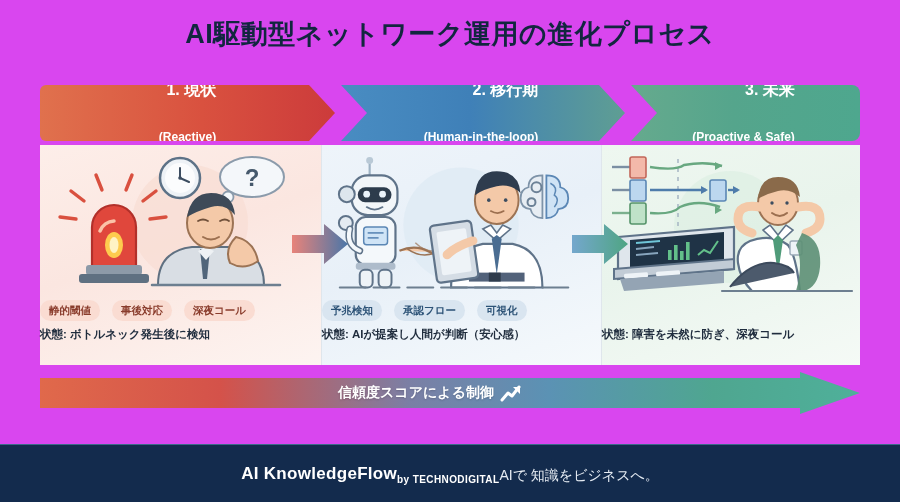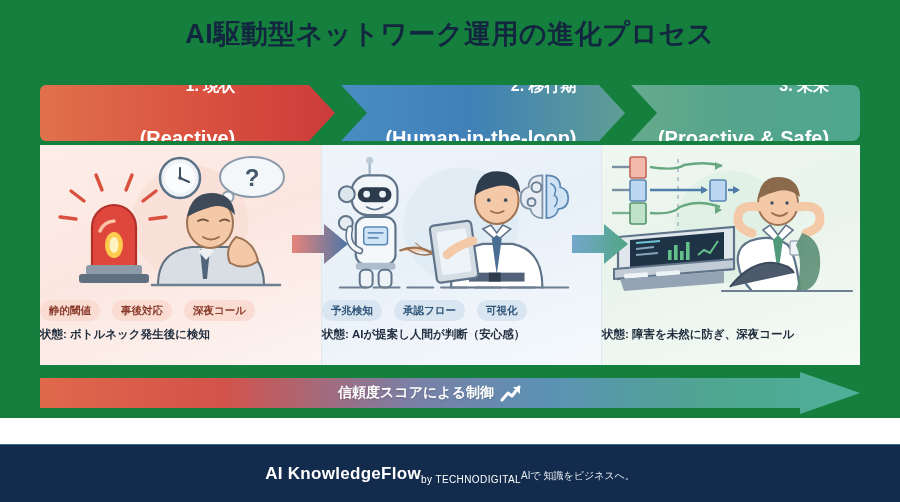--- a/index.html
+++ b/index.html
@@ -2,37 +2,37 @@
 <html lang="ja"><head>
 <meta charset="utf-8">
 <style>
   html,body{margin:0;padding:0;}
   body{
     width:900px;height:502px;overflow:hidden;
     background:#ffffff;
     font-family:"Liberation Sans","DejaVu Sans",sans-serif;
     -webkit-font-smoothing:antialiased;
   }
-  .canvas{position:relative;width:900px;height:418px;background:#15803d;}
+  .canvas{position:relative;width:900px;height:502px;background:#d946ef;}
 
   
   .title{
     position:absolute;left:0;top:16px;width:900px;text-align:center;
     font-size:27px;font-weight:bold;color:#12263f;letter-spacing:.5px;
   }
 
   
   .headers{position:absolute;left:40px;top:85px;width:820px;height:56px;}
   .chev{
     position:absolute;top:0;height:56px;display:flex;flex-direction:column;
     align-items:center;justify-content:center;color:#fff;text-align:right;
     line-height:1.12;
   }
   .chev .cn{font-size:16px;font-weight:bold;}
-  .chev .ce{font-size:20px;font-weight:bold;margin-top:32px;}
+  .chev .ce{font-size:12px;font-weight:bold;margin-top:32px;}
   .chev1{
     left:0;width:295px;
     background:linear-gradient(90deg,#e0714d 0%,#d9513f 55%,#cc3b3b 100%);
     clip-path:polygon(0 0,calc(100% - 26px) 0,100% 50%,calc(100% - 26px) 100%,0 100%);
     border-radius:6px 0 0 6px;
   }
   .chev2{
     left:275px;width:310px;
     background:linear-gradient(90deg,#4b8fc4 0%,#3f80b8 50%,#5f9e93 100%);
     clip-path:polygon(0 0,calc(100% - 26px) 0,100% 50%,calc(100% - 26px) 100%,26px 100%,52px 50%,26px 0);
@@ -88,22 +88,22 @@
   .banner .lbl svg{display:block;}
 
   
   .footer{
     position:absolute;left:0;top:444px;width:900px;height:58px;
     background:#132b4d;border-top:1px solid #3c6a8a;
     display:flex;flex-direction:row;align-items:center;justify-content:center;
     color:#fff;
   }
   .f1{font-size:17px;font-weight:bold;letter-spacing:.3px;}
-  .f2{font-size:10px;font-weight:normal;margin-top:10px;letter-spacing:.4px;}
-  .f3{font-size:10px;margin-top:3px;color:#e6ecf3;}
+  .f2{font-size:10px;font-weight:bold;margin-top:10px;letter-spacing:.4px;}
+  .f3{font-size:14px;margin-top:3px;color:#e6ecf3;}
 </style>
 </head>
 <body>
 
 <div class="canvas">
 
   <div class="title">AI駆動型ネットワーク運用の進化プロセス</div>
 
   <div class="headers">
     <div class="chev chev1">

